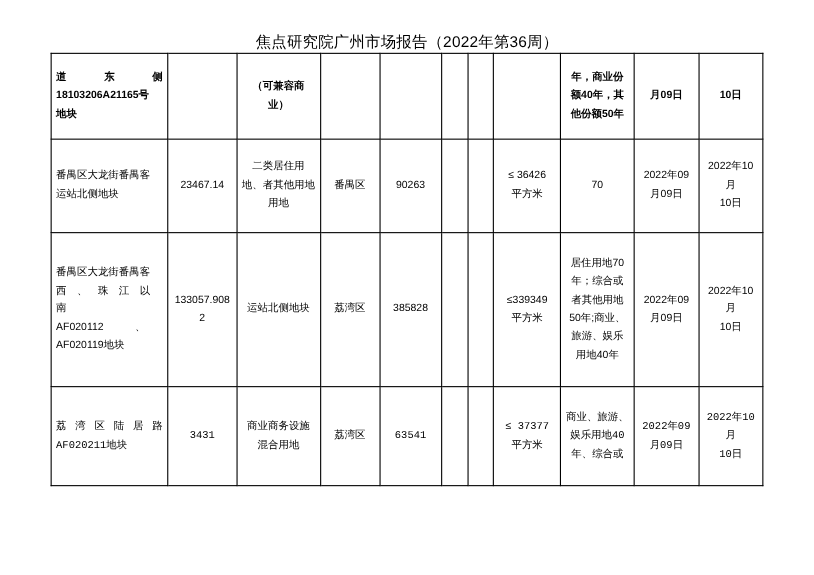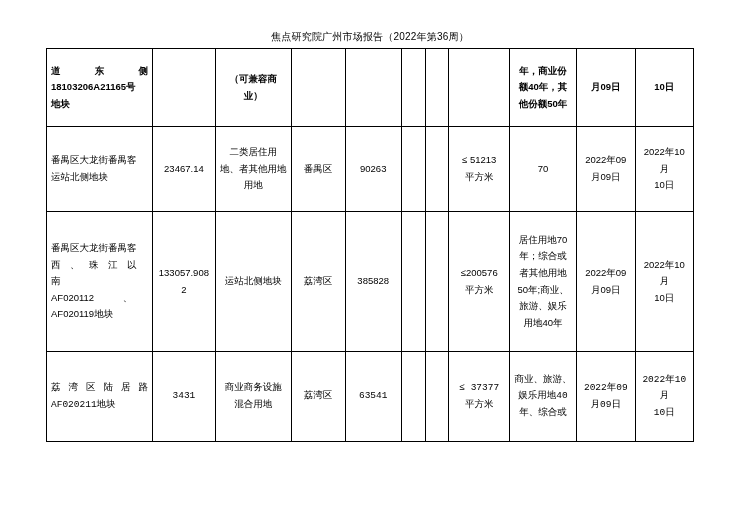--- a/index.html
+++ b/index.html
@@ -20,21 +20,21 @@
     width: 740px;
     height: 523px;
     box-sizing: border-box;
   }
   .header {
     position: absolute;
     top: 30px;
     left: 0;
     width: 740px;
     text-align: center;
-    font-size: 10px;
+    font-size: 14px;
     letter-spacing: 0.2px;
     color: #000;
   }
   .table-wrap {
     position: absolute;
     top: 48px;
     left: 46px;
     width: 648px;
   }
   table.doc-table {
@@ -162,21 +162,21 @@
               <span>地、者其他用地</span>
               <span>用地</span>
             </span>
           </td>
           <td class="ta-center">番禺区</td>
           <td class="ta-center">90263</td>
           <td class="ta-center"></td>
           <td class="ta-center"></td>
           <td class="ta-center">
             <span class="cell-lines">
-              <span>≤ 51213</span>
+              <span>≤ 36426</span>
               <span>平方米</span>
             </span>
           </td>
           <td class="ta-center">
             <span class="cell-lines">
               <span>70</span>
             </span>
           </td>
           <td class="ta-center">
             <span class="cell-lines">
@@ -208,21 +208,21 @@
             <span class="cell-lines">
               <span>运站北侧地块</span>
             </span>
           </td>
           <td class="ta-center">荔湾区</td>
           <td class="ta-center">385828</td>
           <td class="ta-center"></td>
           <td class="ta-center"></td>
           <td class="ta-center">
             <span class="cell-lines">
-              <span>≤200576</span>
+              <span>≤339349</span>
               <span>平方米</span>
             </span>
           </td>
           <td class="ta-center">
             <span class="cell-lines">
               <span>居住用地70</span>
               <span>年；综合或</span>
               <span>者其他用地</span>
               <span>50年;商业、</span>
               <span>旅游、娱乐</span>

